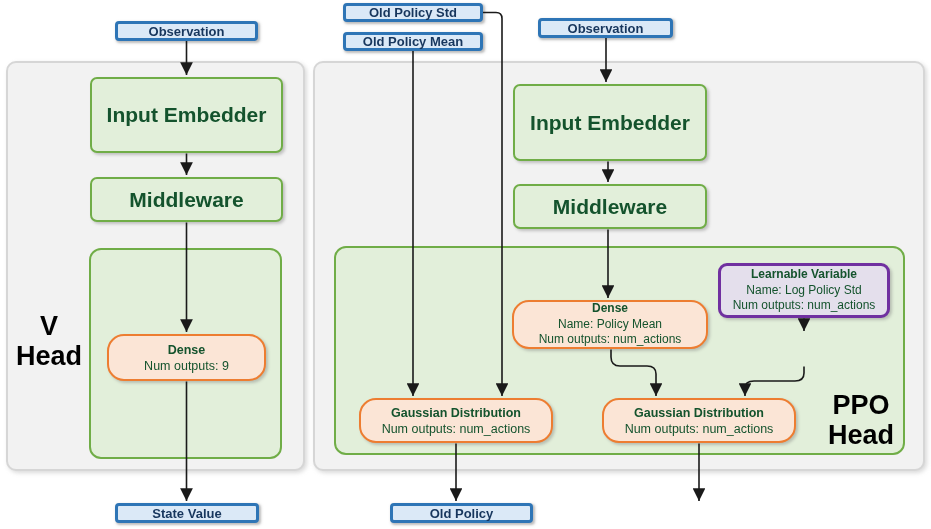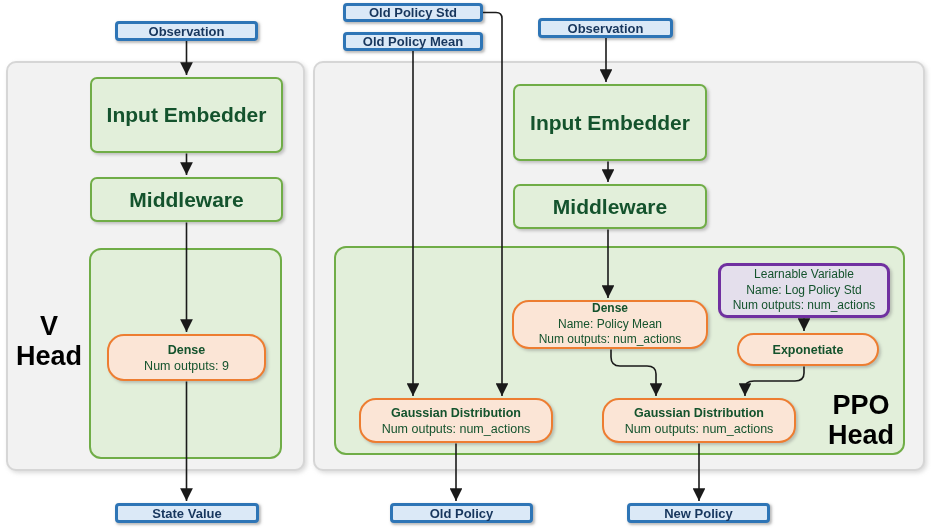--- a/index.html
+++ b/index.html
@@ -31,21 +31,21 @@
   }
   .orangebox{
     background:#fbe5d6;border:2.5px solid #ed7d31;border-radius:17px;font-size:12.5px;
     box-shadow:2px 2px 3px rgba(120,120,120,.4);line-height:1.28;
   }
   .orangebox .ttl{font-weight:bold;}
   .purplebox{
     background:#e4dfec;border:3px solid #7030a0;border-radius:9px;font-size:12px;
     box-shadow:2px 2px 3px rgba(120,120,120,.4);line-height:1.3;
   }
-  .purplebox .ttl{font-weight:normal;}
+  .purplebox .ttl{font-weight:bold;}
   .head-label{
     position:absolute;font-weight:bold;font-size:27px;color:#000;
     text-align:center;line-height:1.12;
   }
   .edges{position:absolute;left:0;top:0;pointer-events:none;z-index:10;}
   .edge{fill:none;stroke:#1a1a1a;stroke-width:1.6px;}
   .sm{font-size:12px;}
 </style>
 </head>
 <body>
@@ -88,36 +88,32 @@
     <div>Name: Policy Mean</div>
     <div>Num outputs: num_actions</div>
   </div>
 
   <div class="node purplebox" style="left:718px;top:263px;width:172px;height:55px;">
     <div class="ttl">Learnable Variable</div>
     <div>Name: Log Policy Std</div>
     <div>Num outputs: num_actions</div>
   </div>
 
-  <div class="node orangebox" style="left:737px;top:333px;width:142px;height:33px;">
-    <div class="ttl">Exponetiate</div>
-  </div>
 
   <div class="node orangebox" style="left:359px;top:398px;width:194px;height:45px;">
     <div class="ttl">Gaussian Distribution</div>
     <div>Num outputs: num_actions</div>
   </div>
 
   <div class="node orangebox" style="left:602px;top:398px;width:194px;height:45px;">
     <div class="ttl">Gaussian Distribution</div>
     <div>Num outputs: num_actions</div>
   </div>
 
   <div class="node pill" style="left:390px;top:503px;width:143px;height:20px;">Old Policy</div>
-  <div class="node pill" style="left:627px;top:503px;width:143px;height:20px;">New Policy</div>
 
   <svg class="edges" width="931" height="529" viewBox="0 0 931 529">
     <defs>
       <marker id="arrow" viewBox="0 0 10 10" refX="10" refY="5" markerWidth="8" markerHeight="8" orient="auto-start-reverse">
         <path d="M0,0 L10,5 L0,10 Z" fill="#1a1a1a"></path>
       </marker>
     </defs>
     <path class="edge" marker-end="url(#arrow)" d="M186.5,41 V75"></path>
     <path class="edge" marker-end="url(#arrow)" d="M186.5,153.5 V175"></path>
     <path class="edge" marker-end="url(#arrow)" d="M186.5,222.5 V332"></path>

